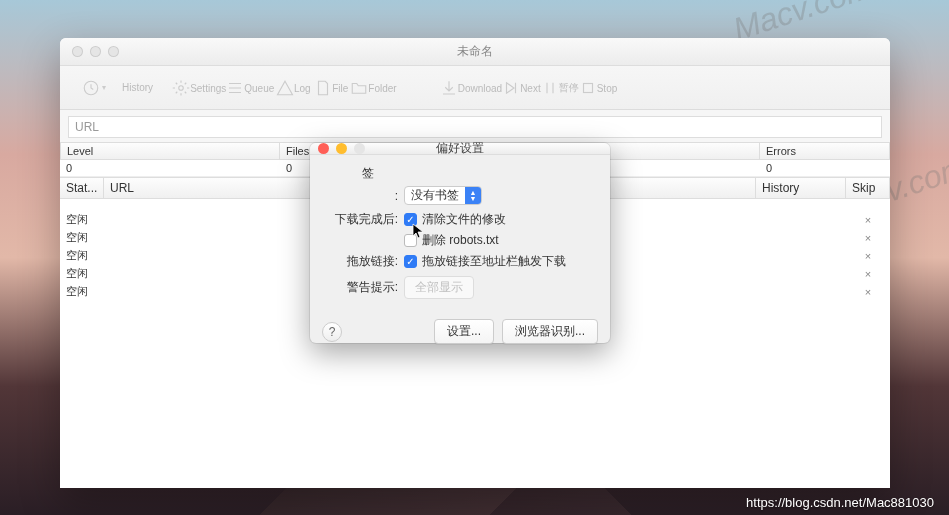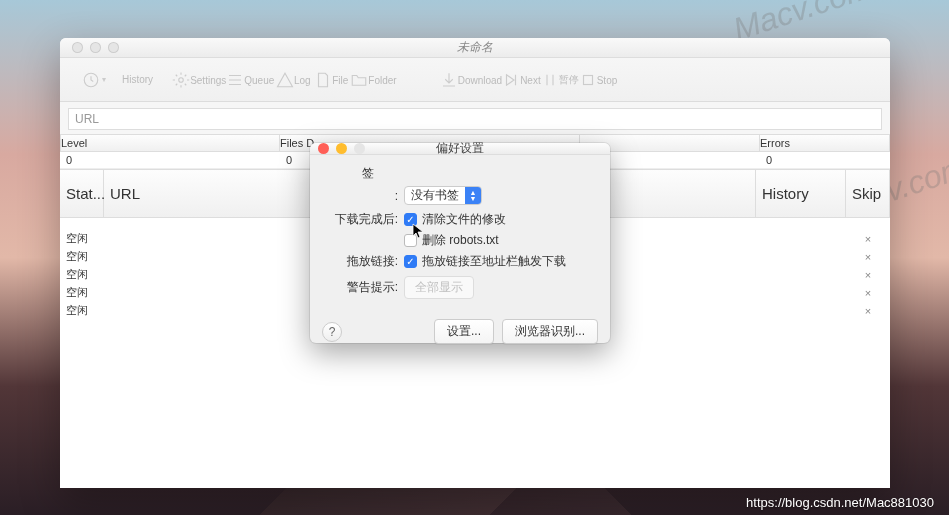--- a/index.html
+++ b/index.html
@@ -32,23 +32,23 @@
 }
 
 
 .main-window {
   position: absolute; top: 38px; left: 60px; width: 830px; height: 450px;
   background: #f6f6f6; border-radius: 6px 6px 0 0;
   box-shadow: 0 15px 40px rgba(0,0,0,0.3);
   display: flex; flex-direction: column; overflow: hidden;
 }
 .titlebar {
-  height: 20px; background: linear-gradient(#f9f9f9,#ececec);
+  height: 28px; background: linear-gradient(#f9f9f9,#ececec);
   border-bottom: 1px solid #ddd; display: flex; align-items: center;
-  padding: 0 12px; position: relative; font-style: italic;
+  padding: 0 12px; position: relative;
 }
 .traffic-lights { display: flex; gap: 7px; }
 .tl { width: 11px; height: 11px; border-radius: 50%; border: 0.5px solid rgba(0,0,0,0.1);}
 .tl.disabled { background: #e5e5e5;}
 .titlebar-title {
   position: absolute; left: 0; right: 0; text-align: center;
   font-size: 12px; color: #888;
 }
 
 .toolbar {
@@ -71,32 +71,32 @@
   display:flex; align-items:center; padding:0 6px; color:#999;
 }
 
 
 .stats-head, .stats-row {
   display:grid; grid-template-columns: 220px 300px 180px 1fr;
   font-size:11px;
 }
 .stats-head > div {
   background:linear-gradient(#fdfdfd,#f0f0f0); border:1px solid #ddd;
-  border-left:none; padding:2px 0; font-weight:400; color:#333;
+  border-left:none; padding:2px 6px; font-weight:400; color:#333;
 }
 .stats-head > div:first-child { border-left:1px solid #ddd;}
 .stats-row > div { padding:2px 6px; background:#fff; border-bottom:1px solid #eee; color:#333;}
 
 
 .file-header {
   display:grid; grid-template-columns:44px 1fr 90px 44px;
   background:linear-gradient(#fdfdfd,#f0f0f0);
   border-top:1px solid #ddd; border-bottom:1px solid #ddd;
 }
-.file-header > div { padding:15px 6px; border-right:1px solid #ddd; font-size:15px; color:#333;}
+.file-header > div { padding:3px 6px; border-right:1px solid #ddd; font-size:12px; color:#333;}
 .file-body { flex:1; background:#fff; overflow:hidden;}
 .file-row {
   display:grid; grid-template-columns:44px 1fr 90px 44px;
   height:18px; align-items:center; font-size:11px;
 }
 .file-row > div { padding:13px 6px; color:#333;}
 .file-row .x { text-align:center; color:#888; cursor:default;}
 
 
 .prefs {

